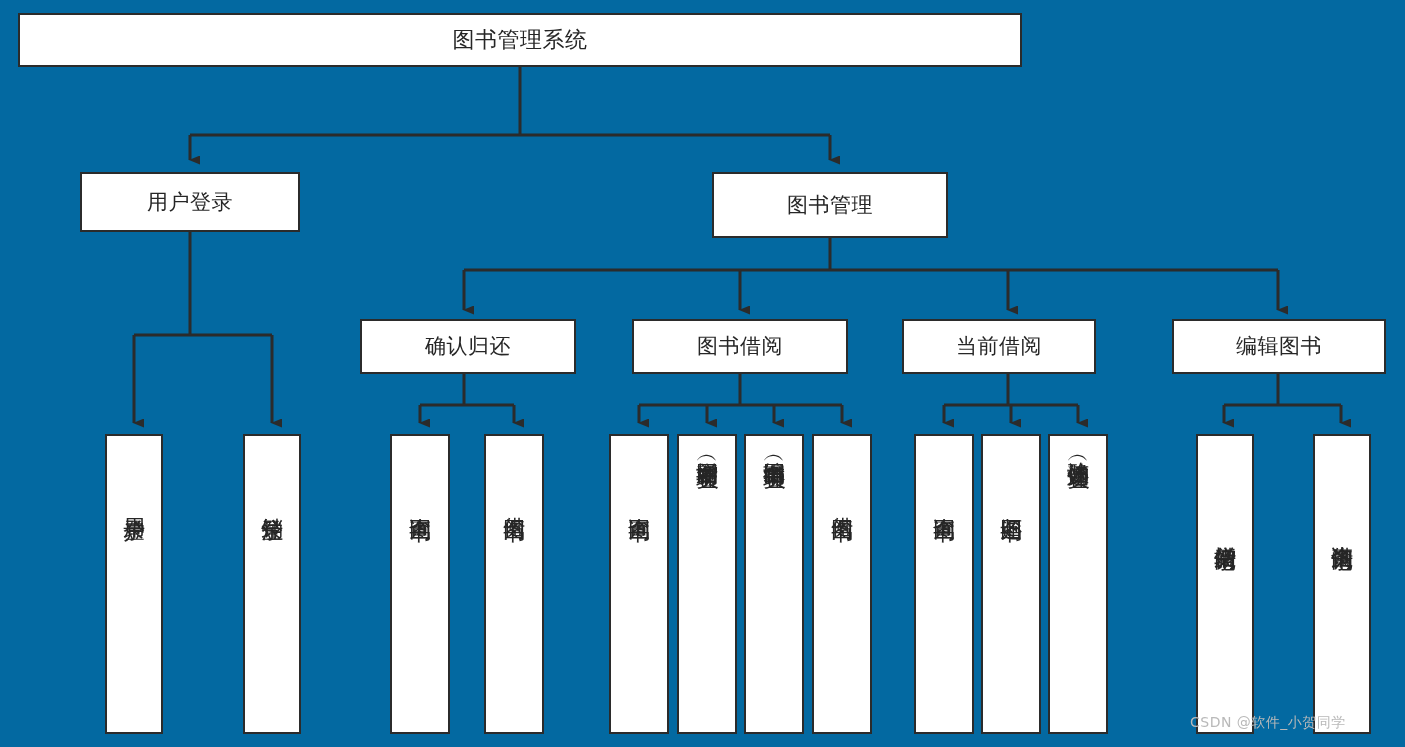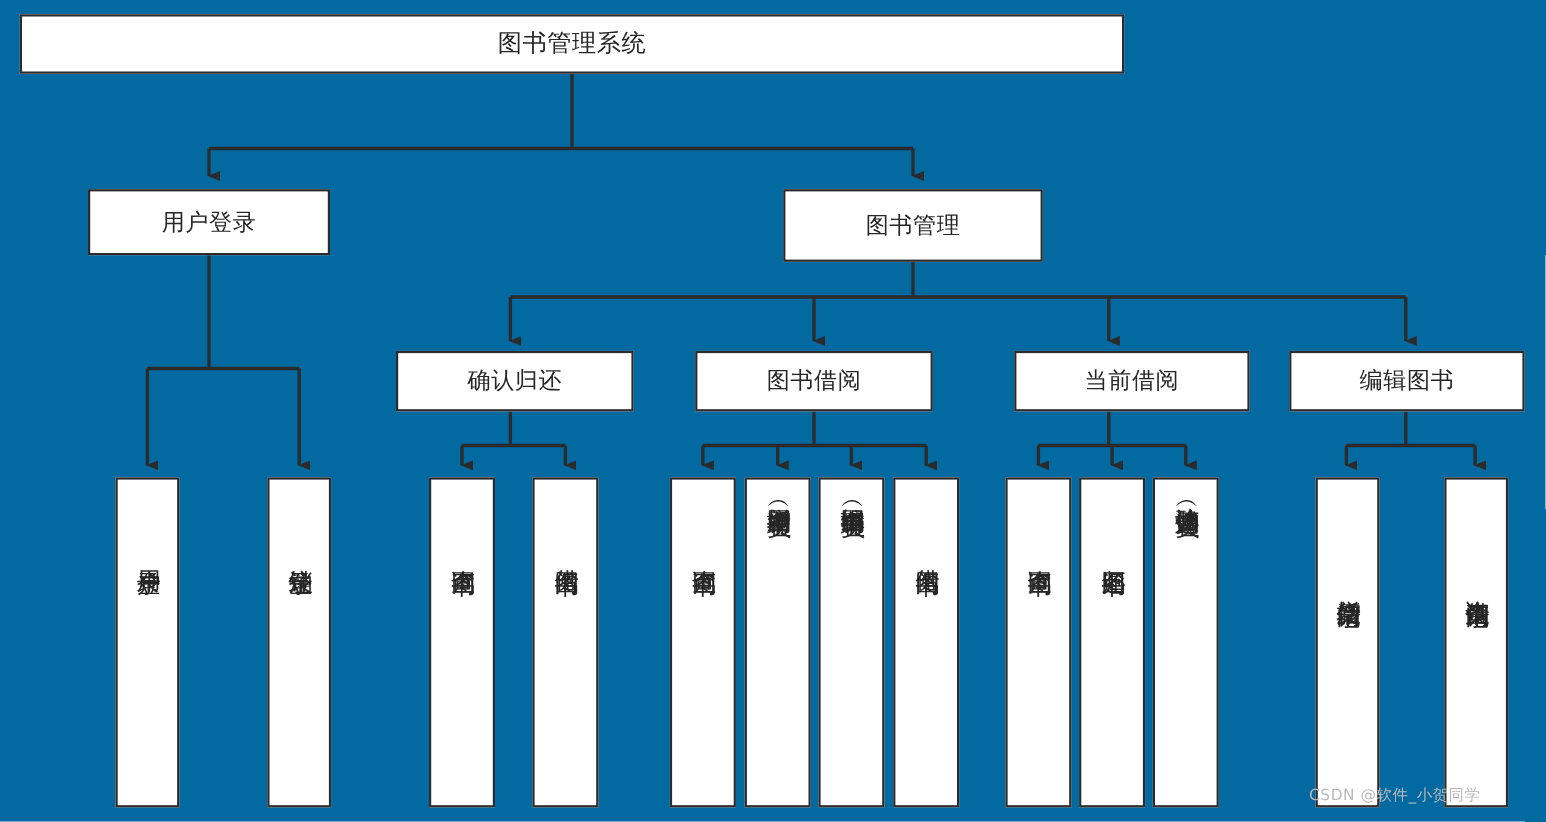--- a/index.html
+++ b/index.html
@@ -143,21 +143,21 @@
   </div>
 
   <div class="node horizontal" style="left:360px; top:319px; width:216px; height:55px;">
     <span class="node-label">确认归还</span>
   </div>
 
   <div class="node horizontal" style="left:632px; top:319px; width:216px; height:55px;">
     <span class="node-label">图书借阅</span>
   </div>
 
-  <div class="node horizontal" style="left:902px; top:319px; width:214px; height:55px;margin-left:20px;">
+  <div class="node horizontal" style="left:902px; top:319px; width:194px; height:55px;">
     <span class="node-label">当前借阅</span>
   </div>
 
   <div class="node horizontal" style="left:1172px; top:319px; width:214px; height:55px;">
     <span class="node-label">编辑图书</span>
   </div>
 
   <div class="node vertical mid" style="left:105px; top:434px; width:58px; height:300px;">
     <span class="node-label">用户登录</span>
   </div>

